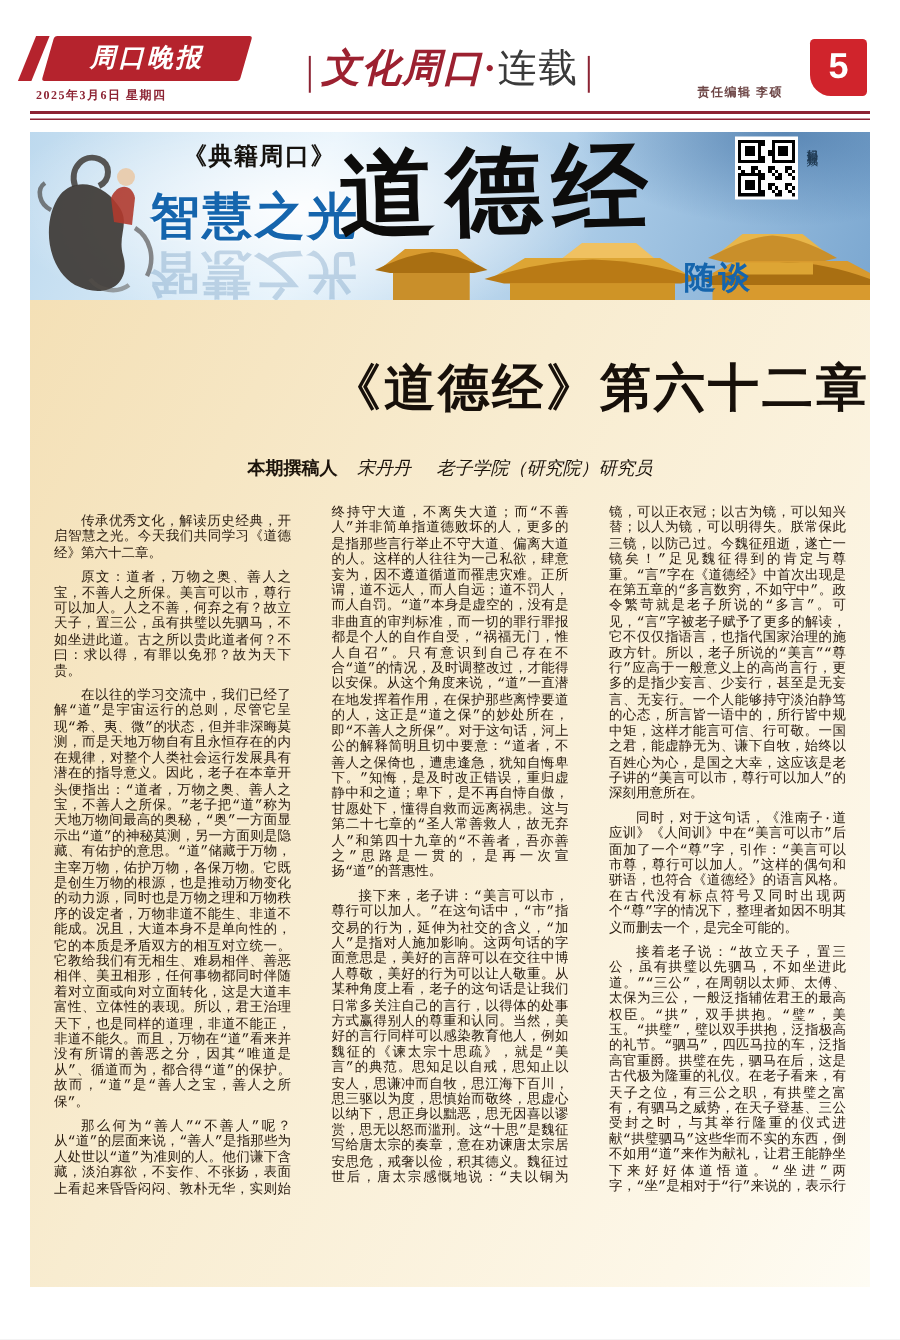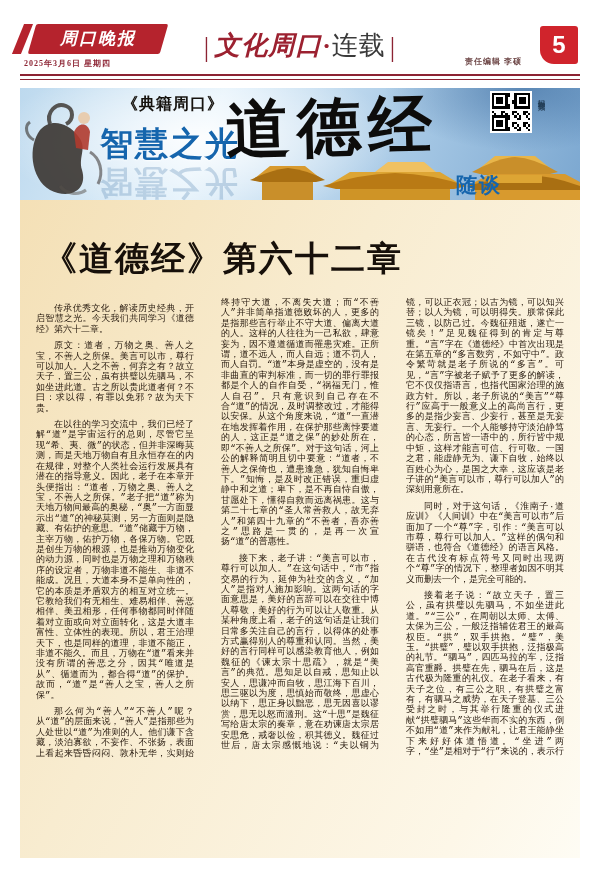--- a/index.html
+++ b/index.html
@@ -44,21 +44,21 @@
   .banner-qr{position:absolute;left:470px;top:3px;width:42px;height:42px;background:#fff;padding:2px;box-sizing:border-box;}
   .banner-qr svg{display:block;width:100%;height:100%;}
   .banner-qr-caption{position:absolute;left:516px;top:5px;writing-mode:vertical-rl;font-size:7.5px;
                      color:#203a52;letter-spacing:1px;font-family:"Liberation Sans",sans-serif;}
   .banner-ink{position:absolute;left:0;top:0;width:110px;height:112px;}
   .banner-roofs{position:absolute;left:0;bottom:0;width:560px;height:52px;}
 
   
   .article-block{position:absolute;left:20px;top:200px;width:560px;height:658px;
                  background:linear-gradient(118deg,#f4e0b6 0%,#f8ecd0 40%,#fdf7e8 85%,#fefcf4 100%);}
-  .article-title{margin:36px 0 0 0;text-align:left;font-size:34px;font-weight:900;color:#17100a;
+  .article-title{margin:36px 0 0 0;text-align:right;font-size:34px;font-weight:900;color:#17100a;
                  font-family:"Liberation Sans",sans-serif;letter-spacing:2px;padding-left:23px;}
   .article-byline{margin-top:22px;text-align:center;font-size:12px;color:#1c140c;}
   .byline-label{font-weight:bold;font-family:"Liberation Sans",sans-serif;margin-right:10px;}
   .byline-author{font-style:italic;margin-right:14px;}
   .byline-affiliation{font-style:italic;}
   .article-body{margin:16px 10px 0 10px;height:462px;overflow:hidden;
                 column-count:3;column-gap:15px;column-fill:auto;
                 font-size:9px;line-height:10.4px;text-align:justify;color:#26190e;}
   .article-body p.para{margin:6px;text-indent:2em;font-family:Liberation Mono, monospace;}
 </style>
@@ -170,20 +170,25 @@
             <rect x="12" y="16" width="1" height="1"></rect>
             <rect x="16" y="16" width="1" height="1"></rect>
           </g>
         </svg>
       </div>
     <div class="banner-qr-caption">扫码看视频</div>
   </div>
 
   <div class="article-block">
     <h1 class="article-title">《道德经》第六十二章</h1>
+    <div class="article-byline">
+      <span class="byline-label">本期撰稿人</span>
+      <span class="byline-author">宋丹丹</span>
+      <span class="byline-affiliation">老子学院（研究院）研究员</span>
+    </div>
     <div class="article-body">
         <p class="para">传承优秀文化，解读历史经典，开启智慧之光。今天我们共同学习《道德经》第六十二章。</p>
         <p class="para">原文：道者，万物之奥、善人之宝，不善人之所保。美言可以市，尊行可以加人。人之不善，何弃之有？故立天子，置三公，虽有拱璧以先驷马，不如坐进此道。古之所以贵此道者何？不曰：求以得，有罪以免邪？故为天下贵。</p>
         <p class="para">在以往的学习交流中，我们已经了解“道”是宇宙运行的总则，尽管它呈现“希、夷、微”的状态，但并非深晦莫测，而是天地万物自有且永恒存在的内在规律，对整个人类社会运行发展具有潜在的指导意义。因此，老子在本章开头便指出：“道者，万物之奥、善人之宝，不善人之所保。”老子把“道”称为天地万物间最高的奥秘，“奥”一方面显示出“道”的神秘莫测，另一方面则是隐藏、有佑护的意思。“道”储藏于万物，主宰万物，佑护万物，各保万物。它既是创生万物的根源，也是推动万物变化的动力源，同时也是万物之理和万物秩序的设定者，万物非道不能生、非道不能成。况且，大道本身不是单向性的，它的本质是矛盾双方的相互对立统一。它教给我们有无相生、难易相伴、善恶相伴、美丑相形，任何事物都同时伴随着对立面或向对立面转化，这是大道丰富性、立体性的表现。所以，君王治理天下，也是同样的道理，非道不能正，非道不能久。而且，万物在“道”看来并没有所谓的善恶之分，因其“唯道是从”、循道而为，都合得“道”的保护。故而，“道”是“善人之宝，善人之所保”。</p>
         <p class="para">那么何为“善人”“不善人”呢？从“道”的层面来说，“善人”是指那些为人处世以“道”为准则的人。他们谦下含藏，淡泊寡欲，不妄作、不张扬，表面上看起来昏昏闷闷、敦朴无华，实则始终持守大道，不离失大道；而“不善人”并非简单指道德败坏的人，更多的是指那些言行举止不守大道、偏离大道的人。这样的人往往为一己私欲，肆意妄为，因不遵道循道而罹患灾难。正所谓，道不远人，而人自远；道不罚人，而人自罚。“道”本身是虚空的，没有是非曲直的审判标准，而一切的罪行罪报都是个人的自作自受，“祸福无门，惟人自召”。只有意识到自己存在不合“道”的情况，及时调整改过，才能得以安保。从这个角度来说，“道”一直潜在地发挥着作用，在保护那些离悖要道的人，这正是“道之保”的妙处所在，即“不善人之所保”。对于这句话，河上公的解释简明且切中要意：“道者，不善人之保倚也，遭患逢急，犹知自悔卑下。”知悔，是及时改正错误，重归虚静中和之道；卑下，是不再自恃自傲，甘愿处下，懂得自救而远离祸患。这与第二十七章的“圣人常善救人，故无弃人”和第四十九章的“不善者，吾亦善之”思路是一贯的，是再一次宣扬“道”的普惠性。</p>
         <p class="para">接下来，老子讲：“美言可以市，尊行可以加人。”在这句话中，“市”指交易的行为，延伸为社交的含义，“加人”是指对人施加影响。这两句话的字面意思是，美好的言辞可以在交往中博人尊敬，美好的行为可以让人敬重。从某种角度上看，老子的这句话是让我们日常多关注自己的言行，以得体的处事方式赢得别人的尊重和认同。当然，美好的言行同样可以感染教育他人，例如魏征的《谏太宗十思疏》，就是“美言”的典范。思知足以自戒，思知止以安人，思谦冲而自牧，思江海下百川，思三驱以为度，思慎始而敬终，思虚心以纳下，思正身以黜恶，思无因喜以谬赏，思无以怒而滥刑。这“十思”是魏征写给唐太宗的奏章，意在劝谏唐太宗居安思危，戒奢以俭，积其德义。魏征过世后，唐太宗感慨地说：“夫以铜为镜，可以正衣冠；以古为镜，可以知兴替；以人为镜，可以明得失。朕常保此三镜，以防己过。今魏征殂逝，遂亡一镜矣！”足见魏征得到的肯定与尊重。“言”字在《道德经》中首次出现是在第五章的“多言数穷，不如守中”。政令繁苛就是老子所说的“多言”。可见，“言”字被老子赋予了更多的解读，它不仅仅指语言，也指代国家治理的施政方针。所以，老子所说的“美言”“尊行”应高于一般意义上的高尚言行，更多的是指少妄言、少妄行，甚至是无妄言、无妄行。一个人能够持守淡泊静笃的心态，所言皆一语中的，所行皆中规中矩，这样才能言可信、行可敬。一国之君，能虚静无为、谦下自牧，始终以百姓心为心，是国之大幸，这应该是老子讲的“美言可以市，尊行可以加人”的深刻用意所在。</p>
         <p class="para">同时，对于这句话，《淮南子·道应训》《人间训》中在“美言可以市”后面加了一个“尊”字，引作：“美言可以市尊，尊行可以加人。”这样的偶句和骈语，也符合《道德经》的语言风格。在古代没有标点符号又同时出现两个“尊”字的情况下，整理者如因不明其义而删去一个，是完全可能的。</p>
         <p class="para">接着老子说：“故立天子，置三公，虽有拱璧以先驷马，不如坐进此道。”“三公”，在周朝以太师、太傅、太保为三公，一般泛指辅佐君王的最高权臣。“拱”，双手拱抱。“璧”，美玉。“拱璧”，璧以双手拱抱，泛指极高的礼节。“驷马”，四匹马拉的车，泛指高官重爵。拱璧在先，驷马在后，这是古代极为隆重的礼仪。在老子看来，有天子之位，有三公之职，有拱璧之富有，有驷马之威势，在天子登基、三公受封之时，与其举行隆重的仪式进献“拱璧驷马”这些华而不实的东西，倒不如用“道”来作为献礼，让君王能静坐下来好好体道悟道。“坐进”两字，“坐”是相对于“行”来说的，表示行为上的安静，且不向外追求。“进”是指修道随着时间的日益增加。那么，这个“道”到底有多尊贵，可以作为皇帝即位、三公任职的献礼？老子接着说：“求以得，有罪以免邪？故为天下贵。”“道”之所以为天下人所看重，是因为它无偏私且不远离，即便有罪过也可以免除。当然免除的方法只有一个，那就是“反求诸己”。“人非圣贤，孰能无过？”出现过错时需要反躬自省、正己修心，方可重回大道上，继续受到大道的佑护。实际上，“贵”贵在使自己常常处于宁静无事、顺其自然、淳朴无贪欲的状态，普通人如此，治国者更应如此。</p>
       </div>
   </div>

